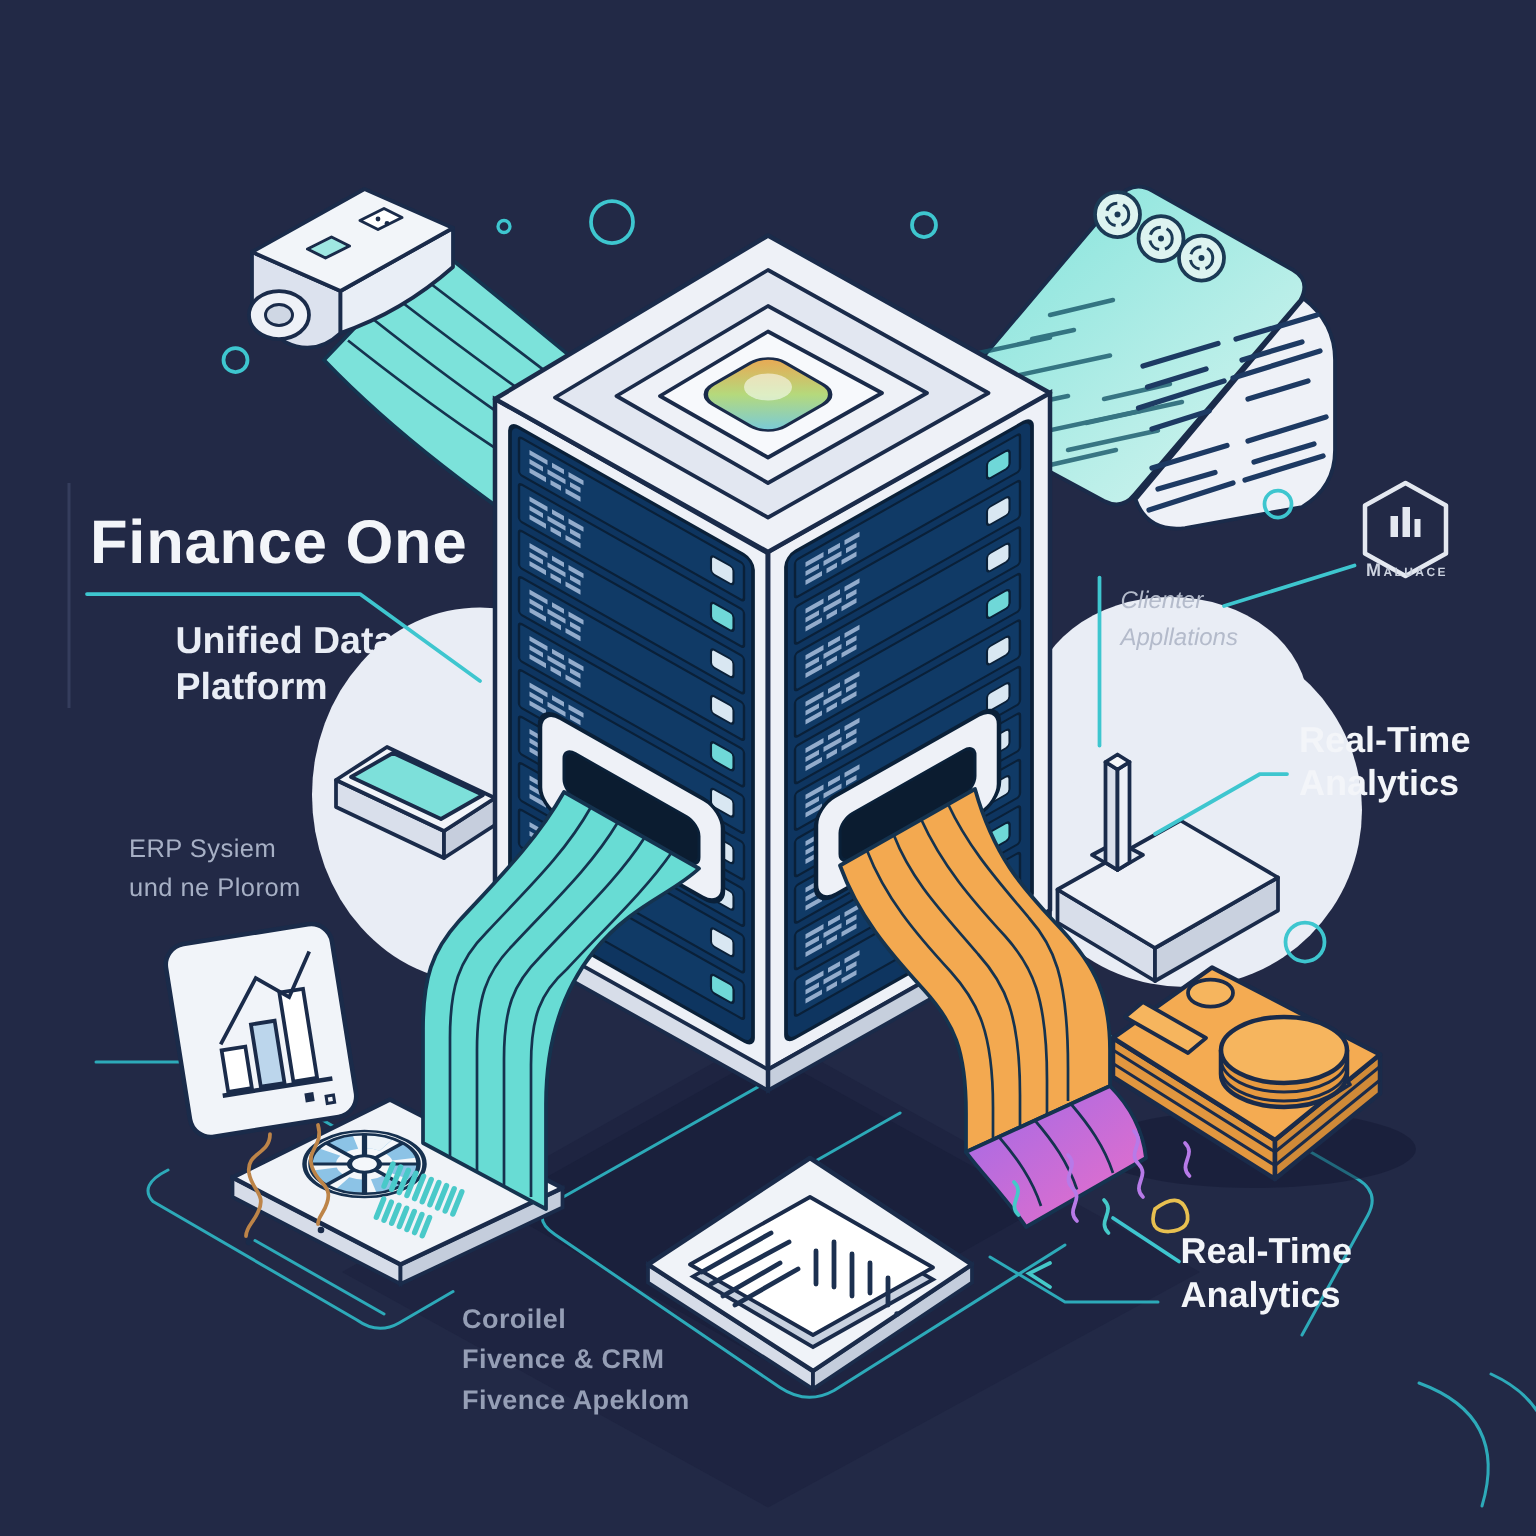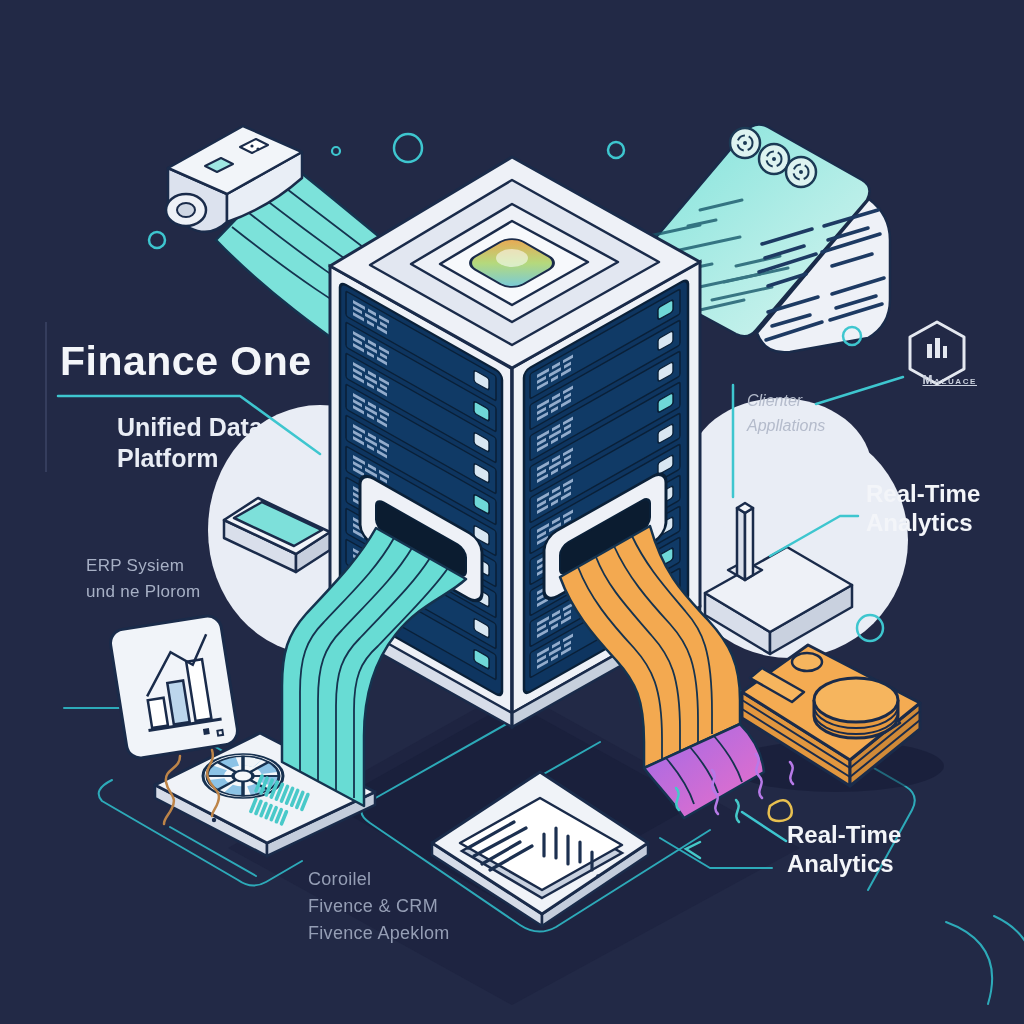--- a/index.html
+++ b/index.html
@@ -7,25 +7,25 @@
     position:relative;width:1024px;height:1024px;overflow:hidden;
     background:#7f1d1d;
     font-family:"Liberation Sans", sans-serif;
   }
   .stage svg{position:absolute;left:0;top:0;}
   .label{position:absolute;color:#f3f5f9;white-space:nowrap;}
   .title{left:60px;top:338px;font-size:41px;font-weight:700;letter-spacing:.5px;}
   .subtitle{left:117px;top:412px;font-size:25px;font-weight:600;line-height:1.22;color:#e9edf5;}
   .erp{left:86px;top:553px;font-size:17px;line-height:1.5;color:#a7b0c5;letter-spacing:.3px;font-weight:500;}
   .client{left:747px;top:389px;font-size:16px;line-height:1.55;color:#b4bbcb;font-weight:500;font-style:italic;}
-  .badge-label{left:899px;top:373px;width:78px;text-align:right;font-size:12px;letter-spacing:1.6px;color:#ccd2df;font-variant:small-caps;font-weight:600;text-decoration:underline;}
+  .badge-label{left:899px;top:373px;width:78px;text-align:center;font-size:12px;letter-spacing:1.6px;color:#ccd2df;font-variant:small-caps;font-weight:600;}
   .rt{font-size:24px;font-weight:700;line-height:1.22;}
   .rt-right{left:866px;top:479px;}
   .rt-bottom{left:787px;top:820px;}
-  .footer{left:308px;top:866px;font-size:18px;line-height:1.5;color:#959eb5;letter-spacing:.3px;font-weight:400;}
+  .footer{left:308px;top:866px;font-size:18px;line-height:1.5;color:#959eb5;letter-spacing:.3px;font-weight:700;}
 </style>
 </head>
 <body>
 
 <div class="stage">
 <svg width="1024" height="1024" viewBox="0 0 1024 1024">
   <defs>
     <linearGradient id="gTop" x1="0" y1="0" x2="1" y2="1">
       <stop offset="0" stop-color="#f2a14d"></stop>
           <stop offset="0.5" stop-color="#b5d97c"></stop>

